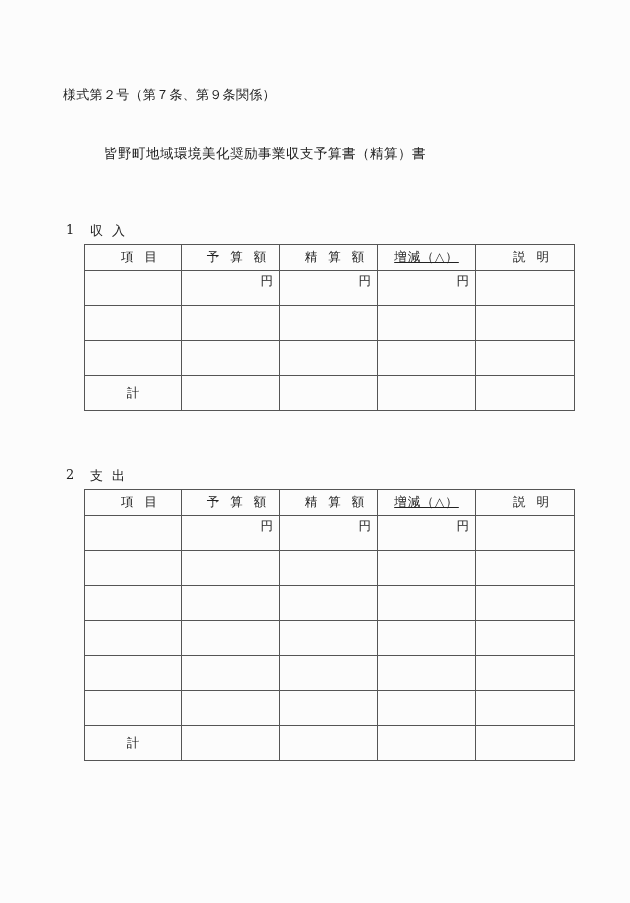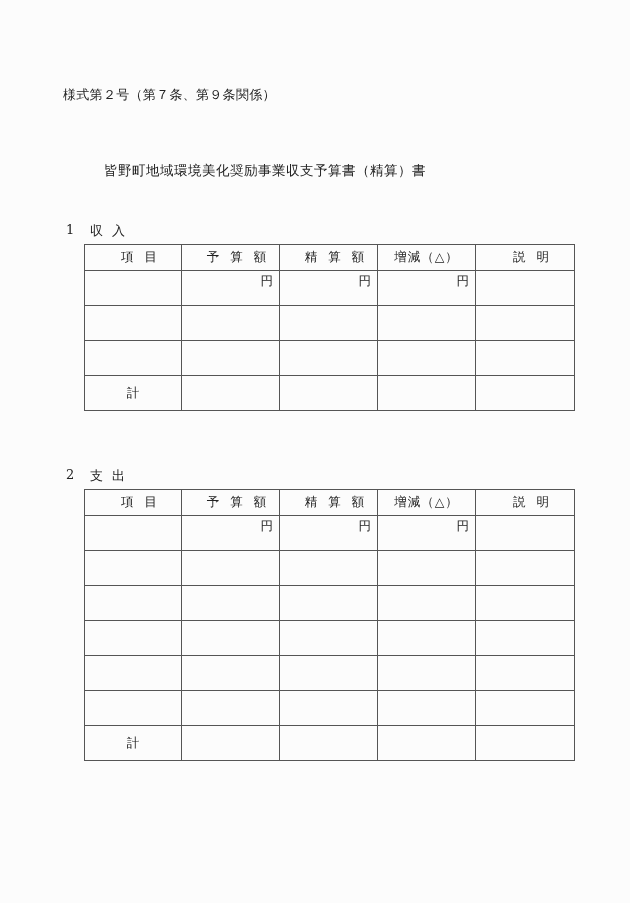--- a/index.html
+++ b/index.html
@@ -19,21 +19,21 @@
       position: absolute;
       left: 63px;
       top: 66px;
       font-size: 13px;
       letter-spacing: 0.3px;
       margin-top: 20px;
     }
     .doc-title {
       position: absolute;
       left: 104px;
-      top: 162px;
+      top: 145px;
       font-size: 13.5px;
       letter-spacing: 0.5px;
     }
     .section-heading {
       position: absolute;
       left: 66px;
       font-size: 13px;
       display: flex;
       gap: 0;
     }
@@ -60,20 +60,21 @@
     }
     table.budget th {
       height: 26px;
       text-align: center;
       letter-spacing: 11px;
       padding-left: 23px;
     }
     table.budget th.tight {
       letter-spacing: 1px;
       padding-left: 0;
+      text-decoration: underline;
     }
     table.budget td {
       height: 35px;
     }
     table.budget td.unit {
       text-align: right;
       vertical-align: top;
       padding-right: 6px;
       padding-top: 2px;
     }

